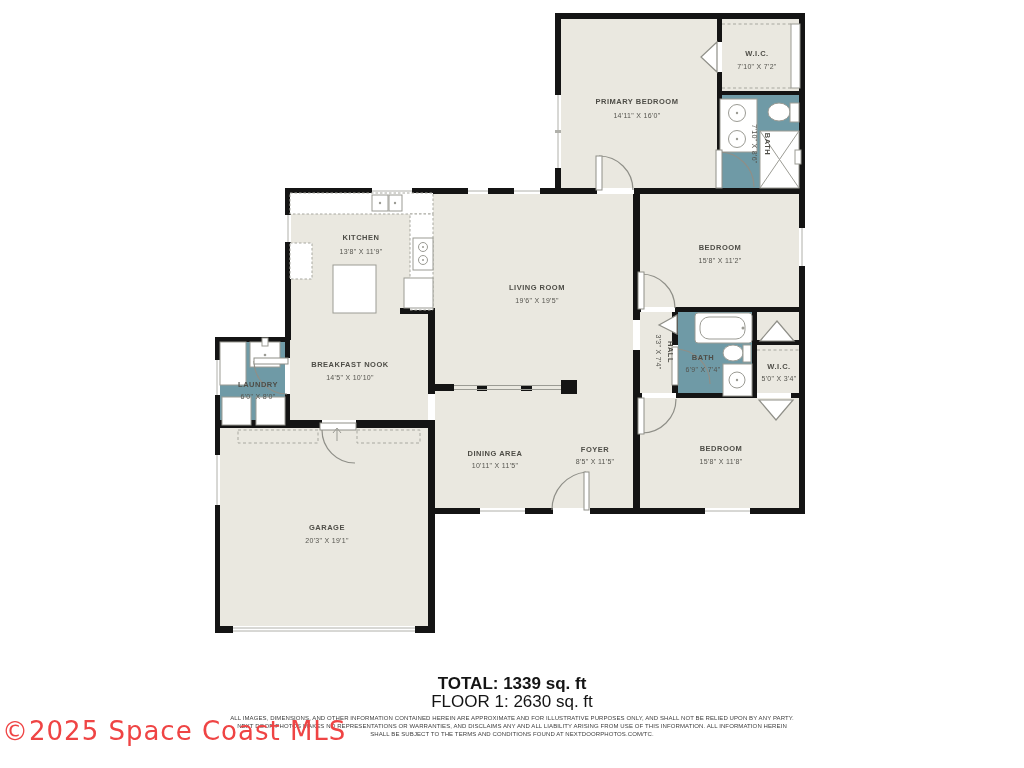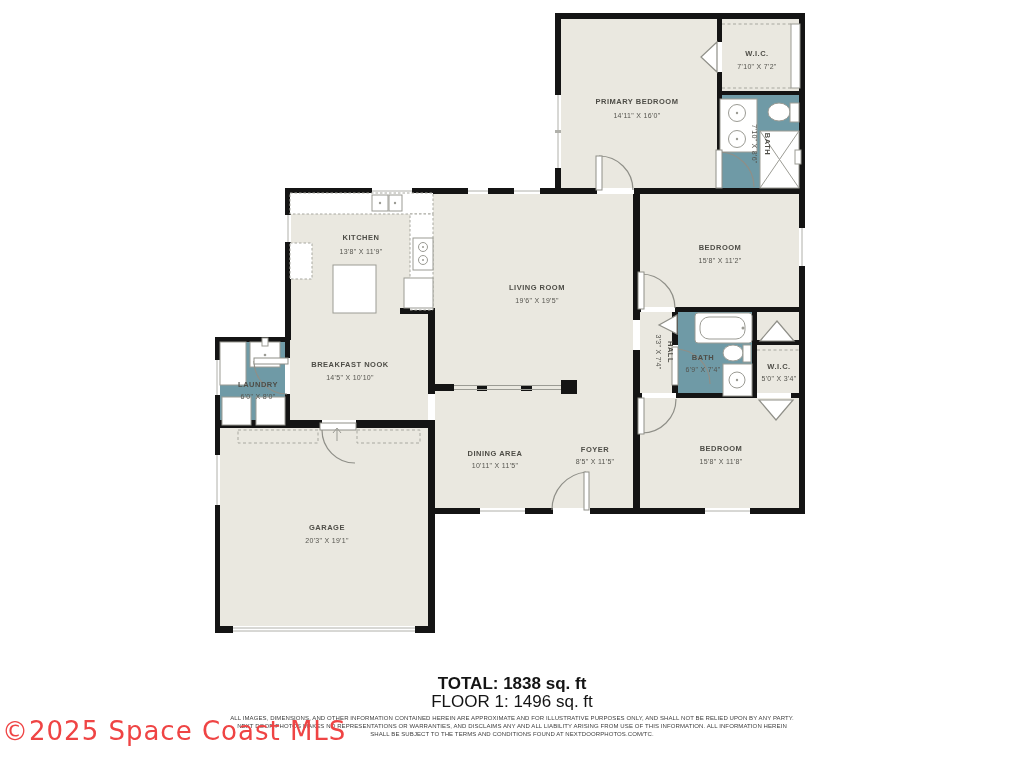--- a/index.html
+++ b/index.html
@@ -319,22 +319,22 @@
 
     <text class="lbl" x="721" y="451">BEDROOM</text>
     <text class="dim" x="721" y="464">15'8" X 11'8"</text>
 
     <text class="lbl" x="327" y="530">GARAGE</text>
     <text class="dim" x="327" y="543">20'3" X 19'1"</text>
   </g>
 </svg>
 
   <div class="footer">
-    <div class="total">TOTAL: 1838 sq. ft</div>
-    <div class="line">FLOOR 1: 1496 sq. ft</div>
+    <div class="total">TOTAL: 1339 sq. ft</div>
+    <div class="line">FLOOR 1: 2630 sq. ft</div>
     <div class="disclaimer">
       <div>ALL IMAGES, DIMENSIONS, AND OTHER INFORMATION CONTAINED HEREIN ARE APPROXIMATE AND FOR ILLUSTRATIVE PURPOSES ONLY, AND SHALL NOT BE RELIED UPON BY ANY PARTY.</div>
       <div>NEXT DOOR PHOTOS MAKES NO REPRESENTATIONS OR WARRANTIES, AND DISCLAIMS ANY AND ALL LIABILITY ARISING FROM USE OF THIS INFORMATION. ALL INFORMATION HEREIN</div>
       <div>SHALL BE SUBJECT TO THE TERMS AND CONDITIONS FOUND AT NEXTDOORPHOTOS.COM/TC.</div>
     </div>
   </div>
 
   <div class="watermark">©2025 Space Coast MLS</div>
 </div>
 

